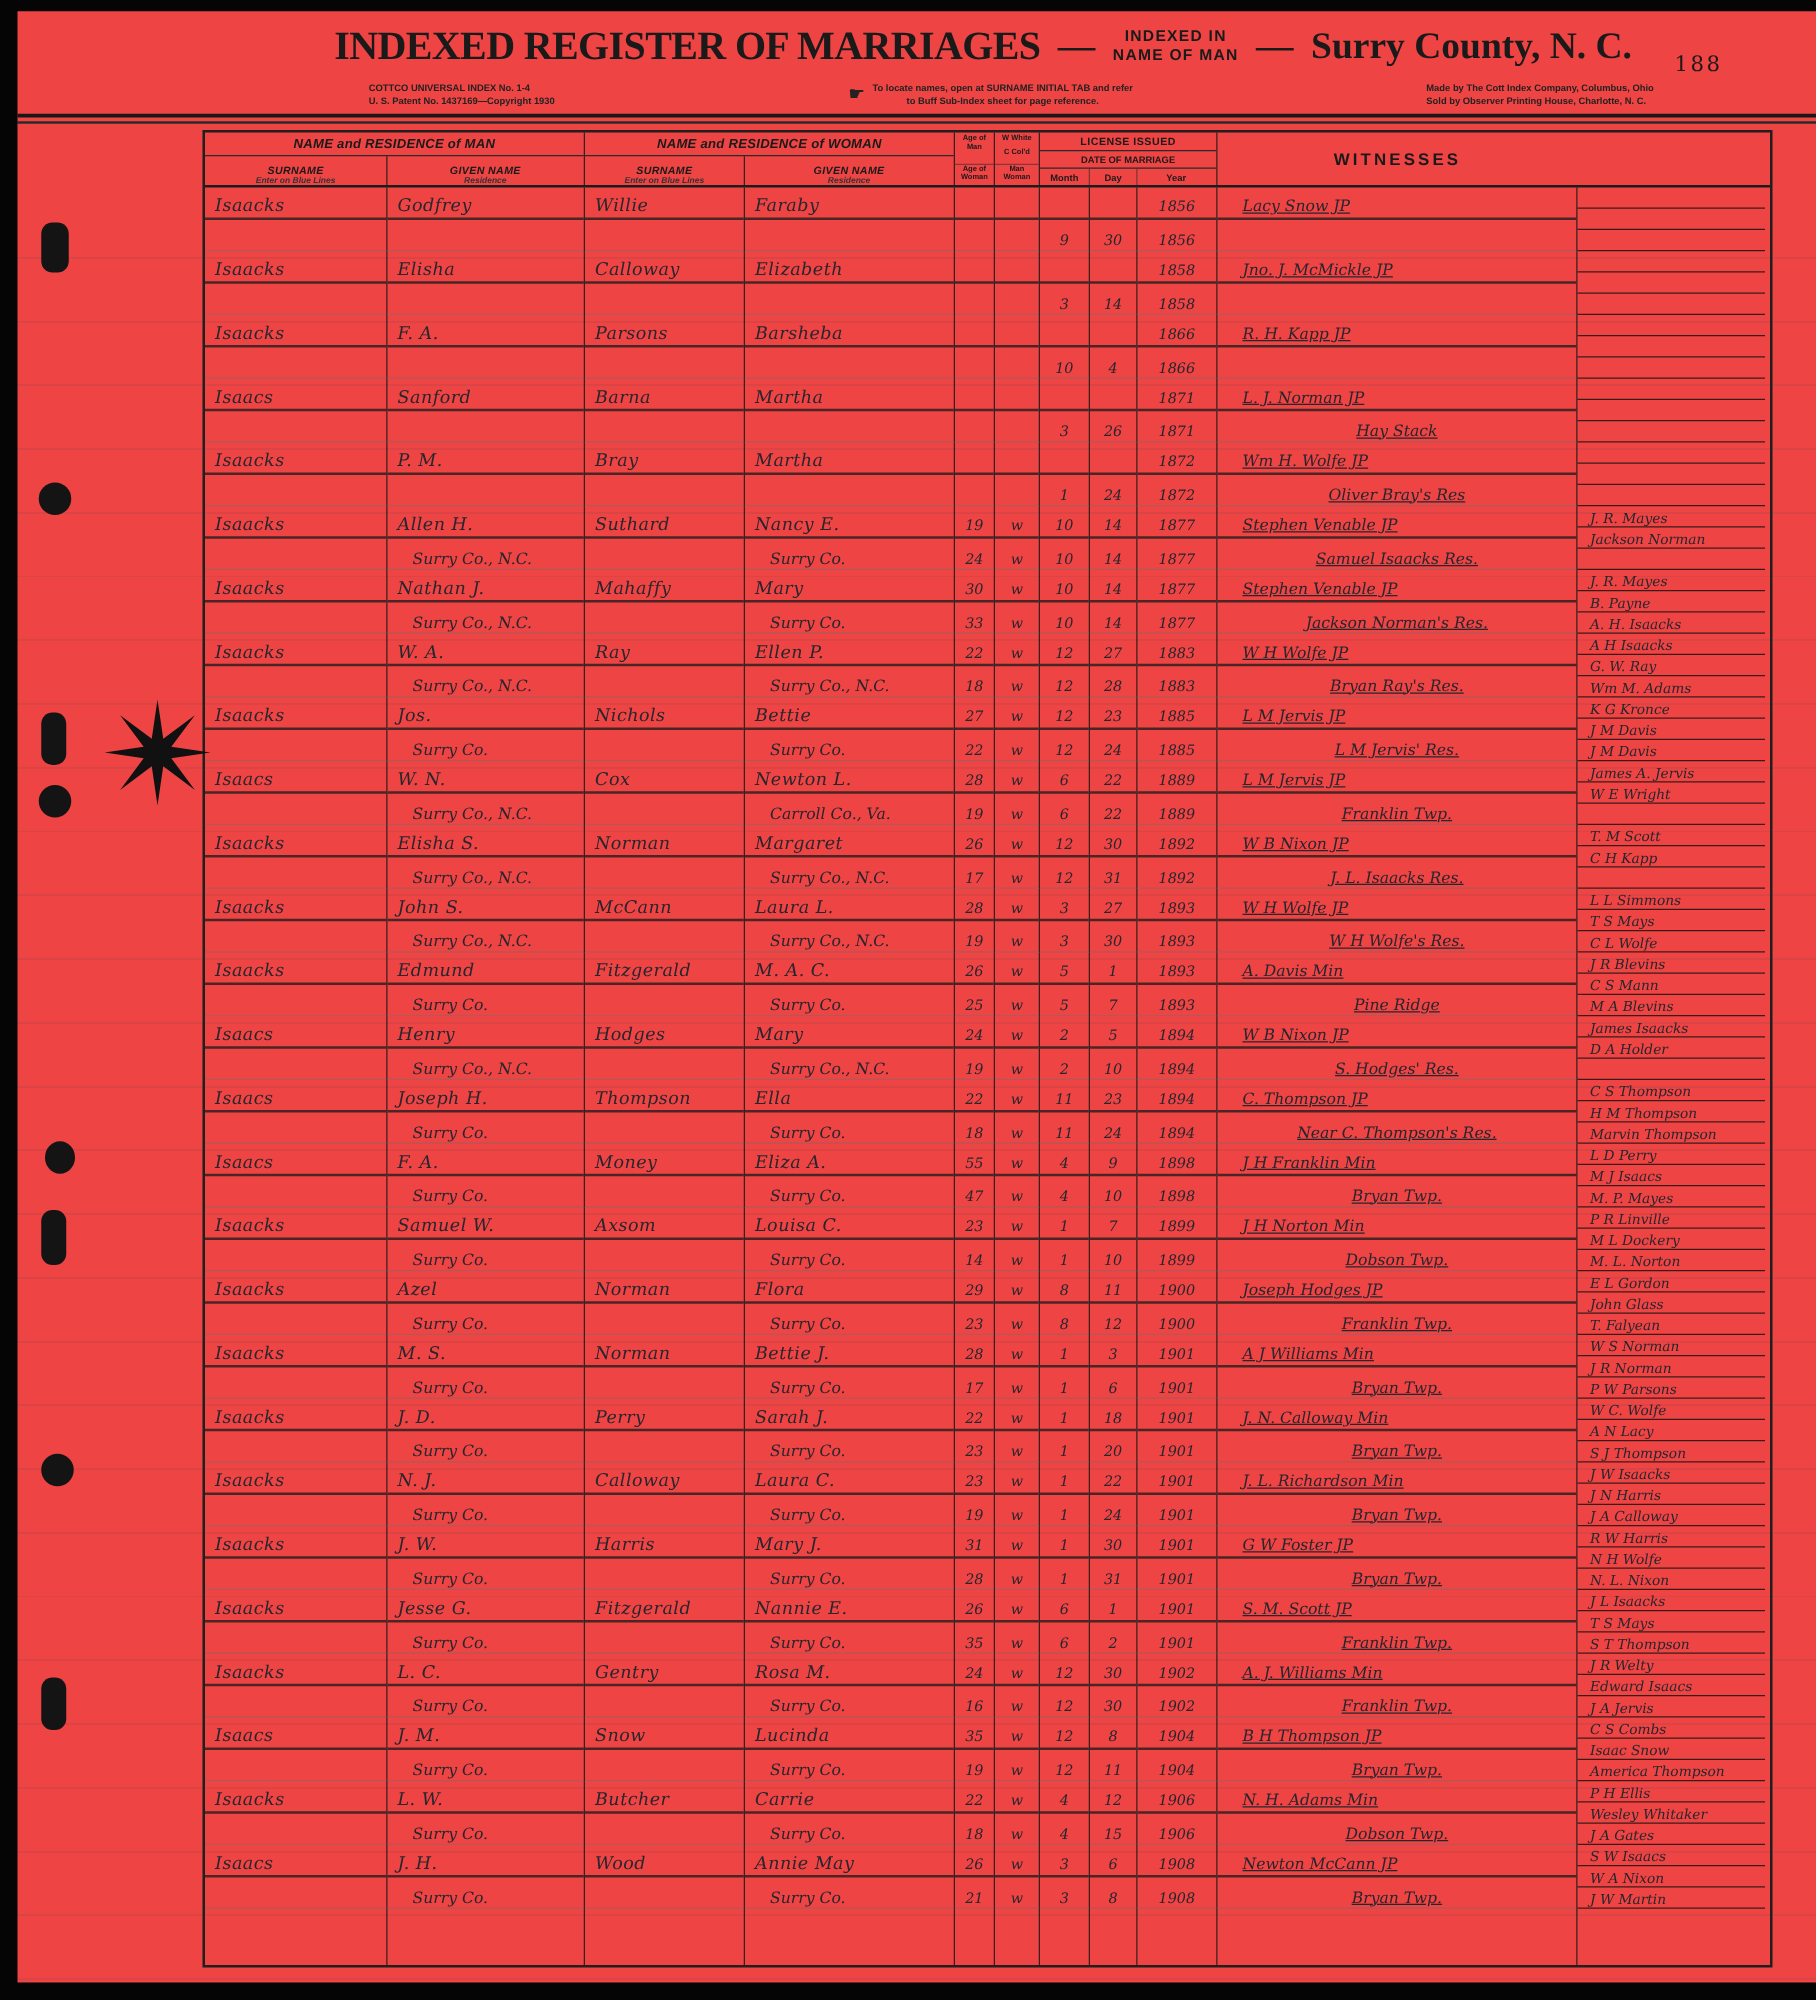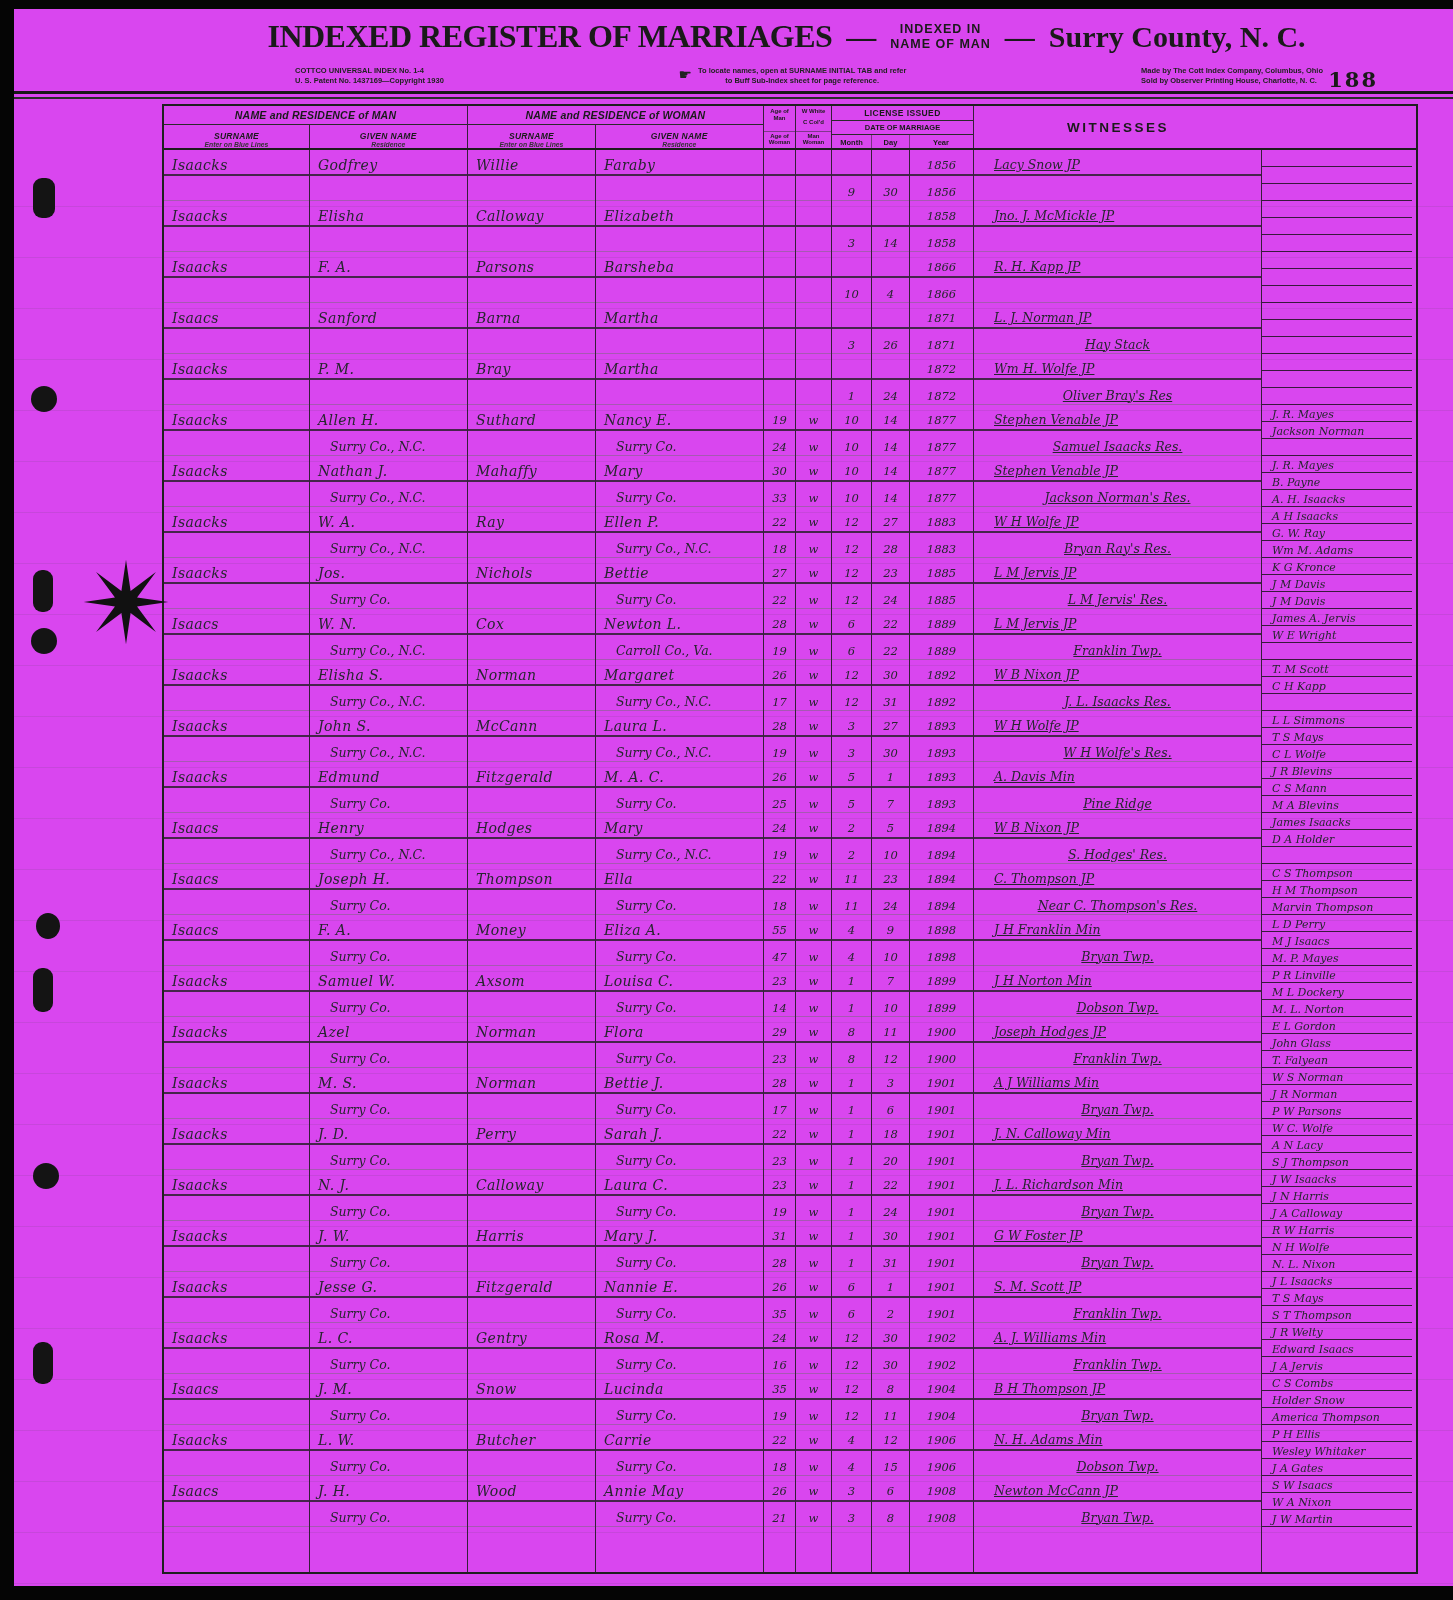--- a/index.html
+++ b/index.html
@@ -1,35 +1,35 @@
 <!DOCTYPE html>
 <html><head>
 <meta charset="utf-8">
 <style>
   html,body{margin:0;padding:0;background:#bdbdb8;}
   .sheet{
     position:relative; width:1453px; height:1600px;
-    background:#d946ef; overflow:hidden;
+    background:#ef4444; overflow:hidden;
     font-family:"Liberation Sans", sans-serif; color:#1a1a1a;
   }
   
   .stripes{position:absolute; left:0; right:0; top:156px; bottom:16px; z-index:0;
     background:repeating-linear-gradient(to bottom, transparent 0px, transparent 49.5px,
       rgba(70,70,80,0.12) 49.5px, rgba(70,70,80,0.12) 51px);}
   .edge-left{position:absolute; left:0; top:0; width:14px; height:100%; background:#050505; z-index:5;}
   .edge-top{position:absolute; left:0; top:0; width:100%; height:9px; background:#050505; z-index:5;}
   .edge-bottom{position:absolute; left:0; bottom:0; width:100%; height:14px; background:#050505; z-index:5;}
 
   
   .titlebar{position:absolute; left:180px; right:60px; top:18px; display:flex; align-items:center; justify-content:center; gap:14px; z-index:2;}
   .title-main{font-family:"Liberation Serif", serif; font-weight:bold; font-size:32px; letter-spacing:-0.5px; white-space:nowrap;}
   .dash{font-family:"Liberation Serif", serif; font-weight:bold; font-size:30px;}
   .title-indexed{font-size:12.5px; font-weight:bold; text-align:center; line-height:1.15; letter-spacing:1px; white-space:pre-line;}
   .title-county{font-family:"Liberation Serif", serif; font-weight:bold; font-size:30px; white-space:nowrap;}
-  .page-number{position:absolute; right:75px; top:42px; font-family:"DejaVu Serif", serif; font-weight:bold; font-size:21px; letter-spacing:2px; z-index:2;margin-top:25px;}
+  .page-number{position:absolute; right:75px; top:42px; font-family:"DejaVu Serif", serif; font-weight:normal; font-size:17px; letter-spacing:2px; z-index:2;}
   .imprintbar{position:absolute; left:295px; right:130px; top:66px; display:flex; justify-content:space-between; align-items:flex-start; z-index:2;}
   .imprint{font-size:7.5px; font-weight:bold; line-height:1.3; color:#222;}
   .imprint.center{display:flex; gap:6px; align-items:center; text-align:center;}
   .hand{font-family:"DejaVu Sans", sans-serif; font-size:15px; line-height:1;}
   .rule-a{position:absolute; left:14px; right:0; top:91px; height:3px; background:#181818; z-index:2;}
   .rule-b{position:absolute; left:14px; right:0; top:97px; height:2px; background:#2a2a2a; z-index:2;}
 
   
   .reg-table{position:absolute; left:162px; top:104px; width:1252px; z-index:1;
     border-left:2px solid #1f1f1f; border-right:2px solid #1f1f1f; border-top:2px solid #1f1f1f;
@@ -1384,21 +1384,21 @@
     <div class="c cell2 num">
       <div class="l1 hw hw-num">1904</div>
       <div class="l2 hw hw-num">1904</div>
     </div>
     <div class="c cell2">
       <div class="l1 hw hw-by res">B H Thompson JP</div>
       <div class="l2 hw hw-by placec">Bryan Twp.</div>
     </div>
     <div class="c wit-cell">
       <div class="wl hw hw-wit">C S Combs</div>
-      <div class="wl hw hw-wit">Holder Snow</div>
+      <div class="wl hw hw-wit">Isaac Snow</div>
       <div class="wl hw hw-wit">America Thompson</div>
     </div>
   </div>
 
   <div class="cols entry">
     <div class="c cell2">
       <div class="l1 hw hw-name">Isaacks</div>
       <div class="l2"></div>
     </div>
     <div class="c cell2">

